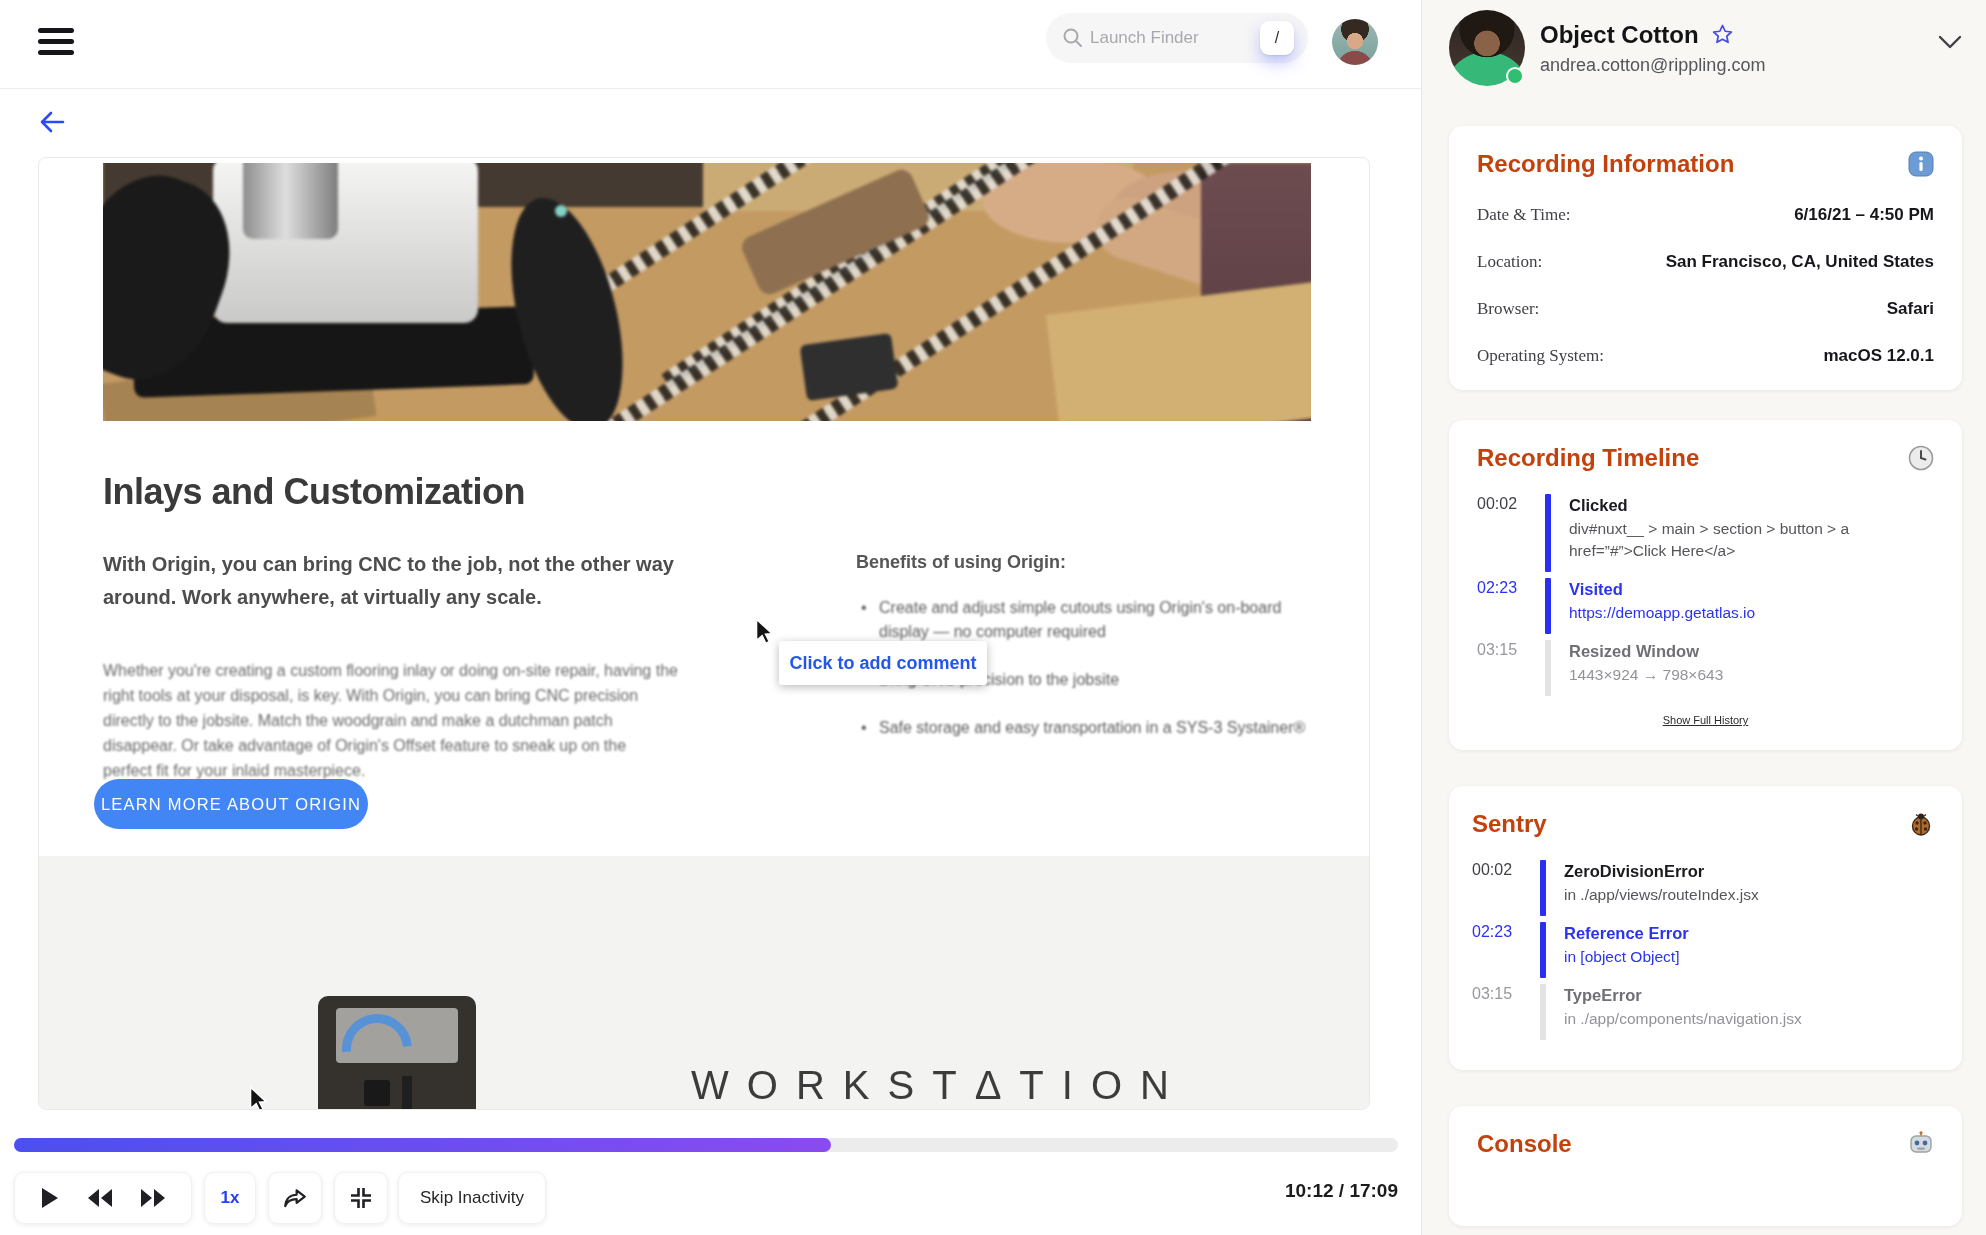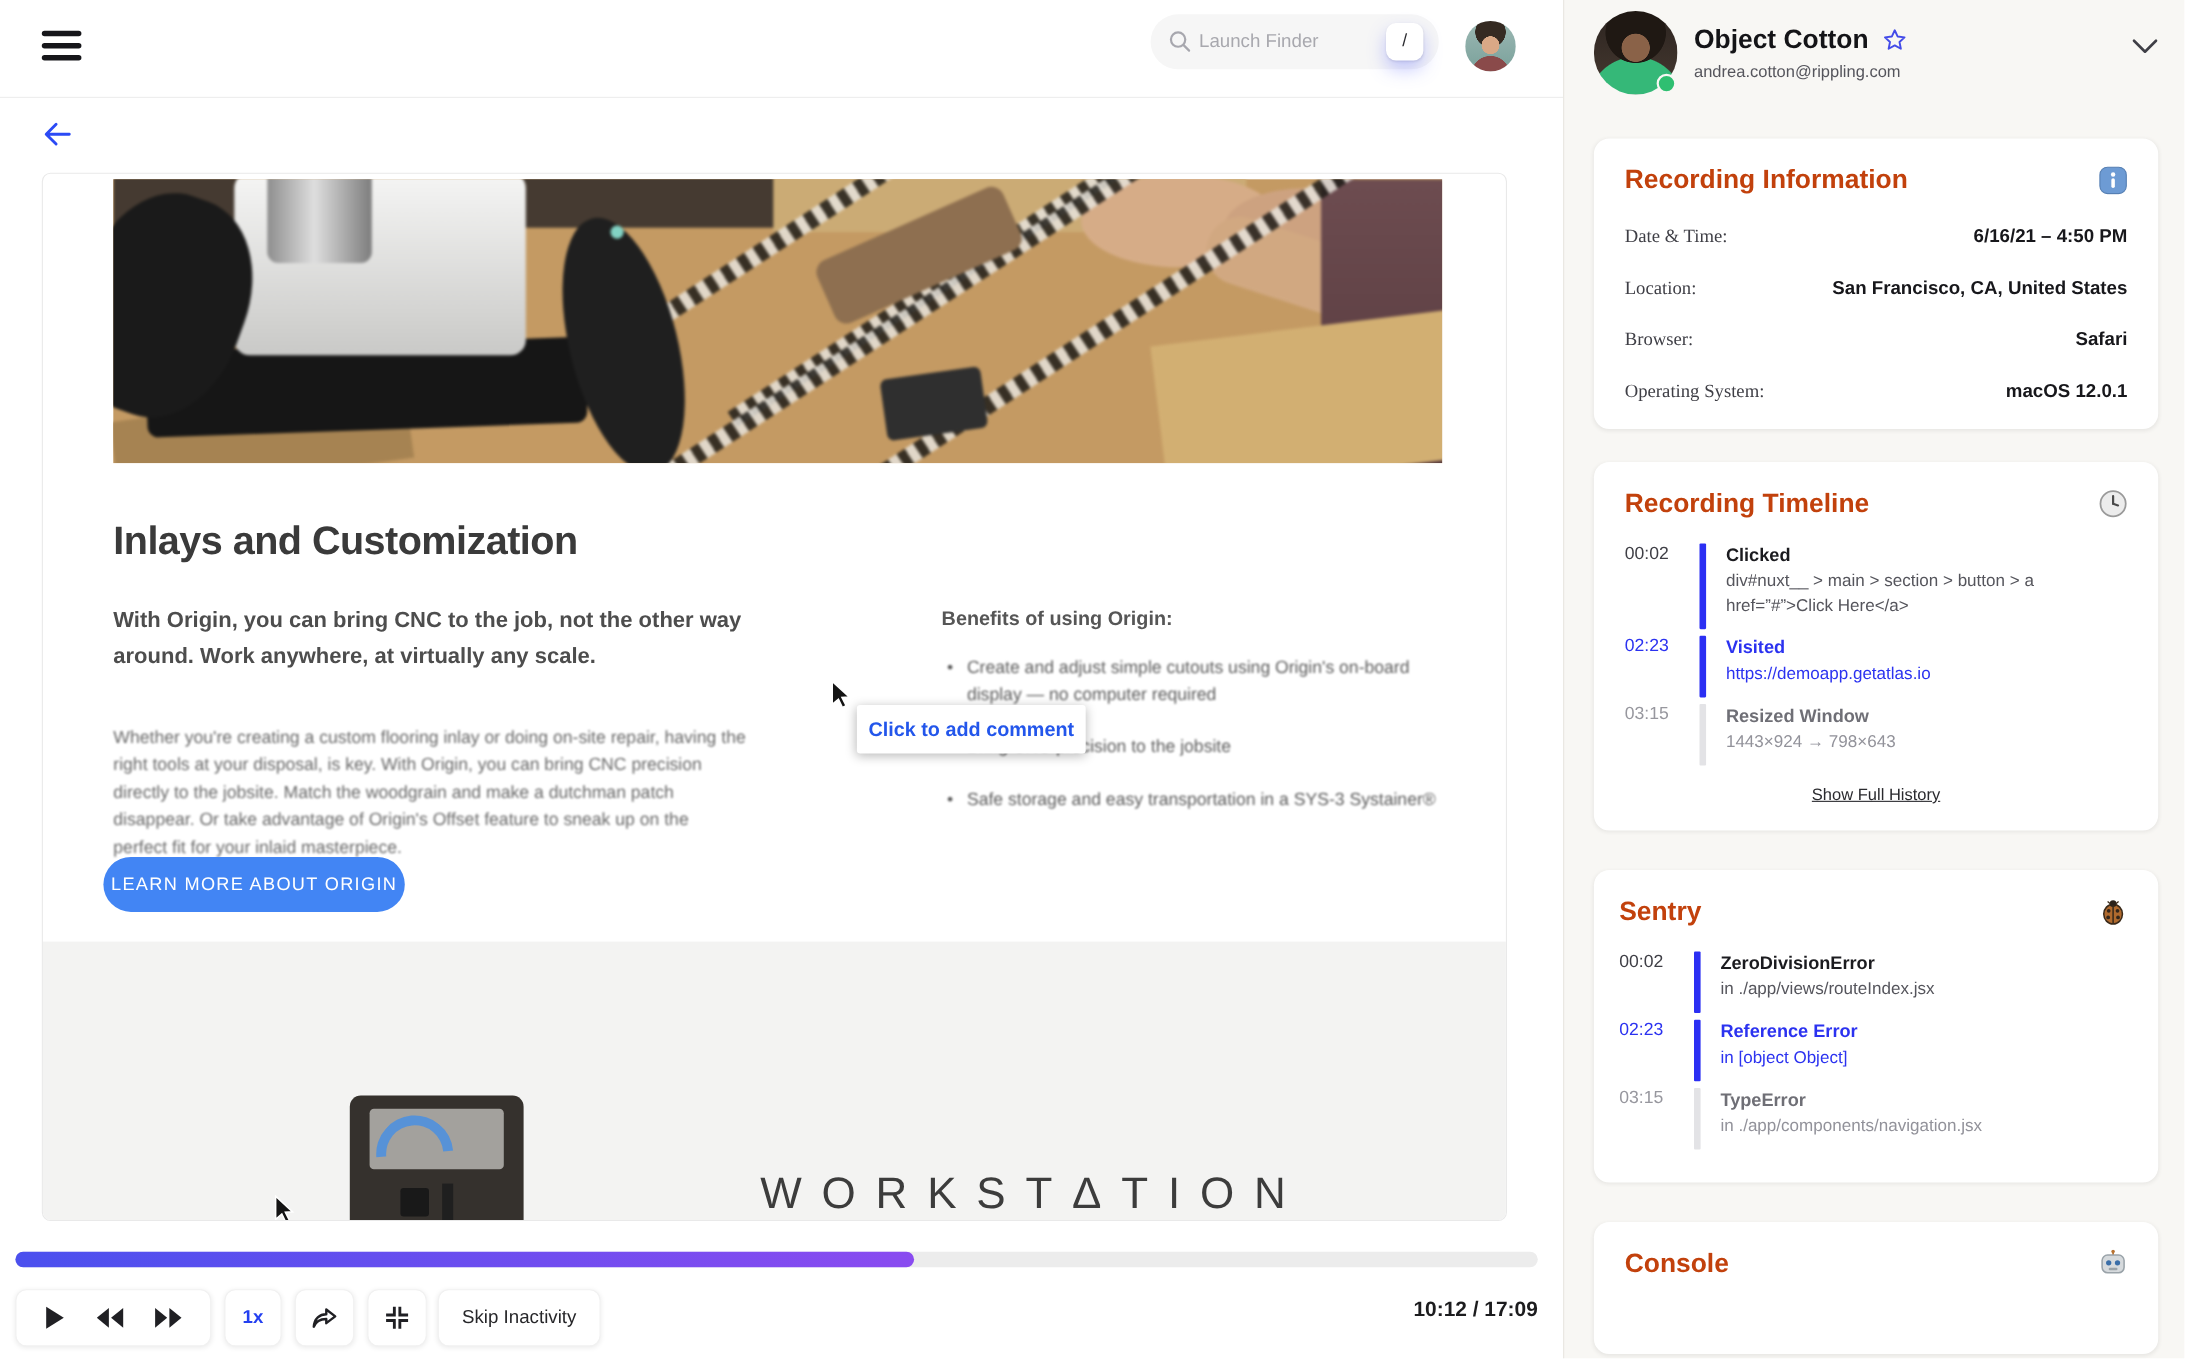--- a/index.html
+++ b/index.html
@@ -85,21 +85,21 @@
     background:
       radial-gradient(circle at 50% 44%, #8a6248 0 22%, rgba(0,0,0,0) 23%),
       radial-gradient(circle at 50% 26%, #1f1813 0 40%, rgba(0,0,0,0) 41%),
       radial-gradient(circle at 50% 112%, #35b878 0 46%, rgba(0,0,0,0) 47%),
       linear-gradient(180deg,#2c2420,#473a31); }
   .sb-dot { position:absolute; right:1px; bottom:1px; width:18px; height:18px; border-radius:50%; background:#2fbf71; border:2px solid #f8f7f4; }
   .p-text { margin-left:15px; }
   .p-name-row { display:flex; align-items:center; }
   .p-name { font-size:24px; font-weight:600; color:#141417; }
   .p-star { margin-left:12px; cursor:pointer; display:flex; }
-  .p-email { font-size:15px; color:#55555c; margin-top:6px; }
+  .p-email { font-size:18px; color:#55555c; margin-top:6px; }
   .p-chevron { position:absolute; right:22px; top:34px; cursor:pointer; }
 
   .card { margin:0 24px 0 27px; background:#fff; border-radius:14px; box-shadow:0 1px 4px rgba(0,0,0,.07); padding:24px 28px; }
   .card-hd { display:flex; align-items:center; justify-content:space-between; }
   .card-title { font-size:24px; font-weight:700; color:#c2410c; }
 
   .info-row { display:flex; justify-content:space-between; margin-top:27px; }
   .info-label { font-size:17px; color:#3f3f46;font-family:Liberation Serif, serif; }
   .info-value { font-size:17px; font-weight:700; color:#17171b; text-align:right; }
 
@@ -109,21 +109,21 @@
   .evt-body { flex:1; padding-bottom:10px; }
   .evt-title { font-size:16.5px; font-weight:700; line-height:22px; }
   .evt-desc { font-size:15.5px; line-height:22px; margin-top:2px; }
   .evt.done .evt-time { color:#3f3f46; } .evt.done .evt-title { color:#1b1b1f; } .evt.done .evt-desc { color:#55555c; }
   .evt.done .evt-bar { background:#2b2ff3; }
   .evt.active .evt-time, .evt.active .evt-title, .evt.active .evt-desc { color:#2b32f0; }
   .evt.active .evt-bar { background:#2b2ff3; }
   .evt.future .evt-time { color:#97979e; } .evt.future .evt-title { color:#6f6f76; } .evt.future .evt-desc { color:#92929a; }
   .evt.future .evt-bar { background:#e3e3e6; }
   .evt-list { margin-top:22px; }
-  .show-history { display:block; margin:12px auto 0; text-align:center; font-size:15px; color:#2a2a2e;
+  .show-history { display:block; margin:12px auto 0; text-align:center; font-size:11px; color:#2a2a2e;
                   text-decoration:underline; cursor:pointer; background:none; border:none; font-family:inherit; }
 </style>
 </head>
 <body>
 
 <div class="screen">
 
   <div class="topbar">
     <div class="hamburger">
         <i></i>

